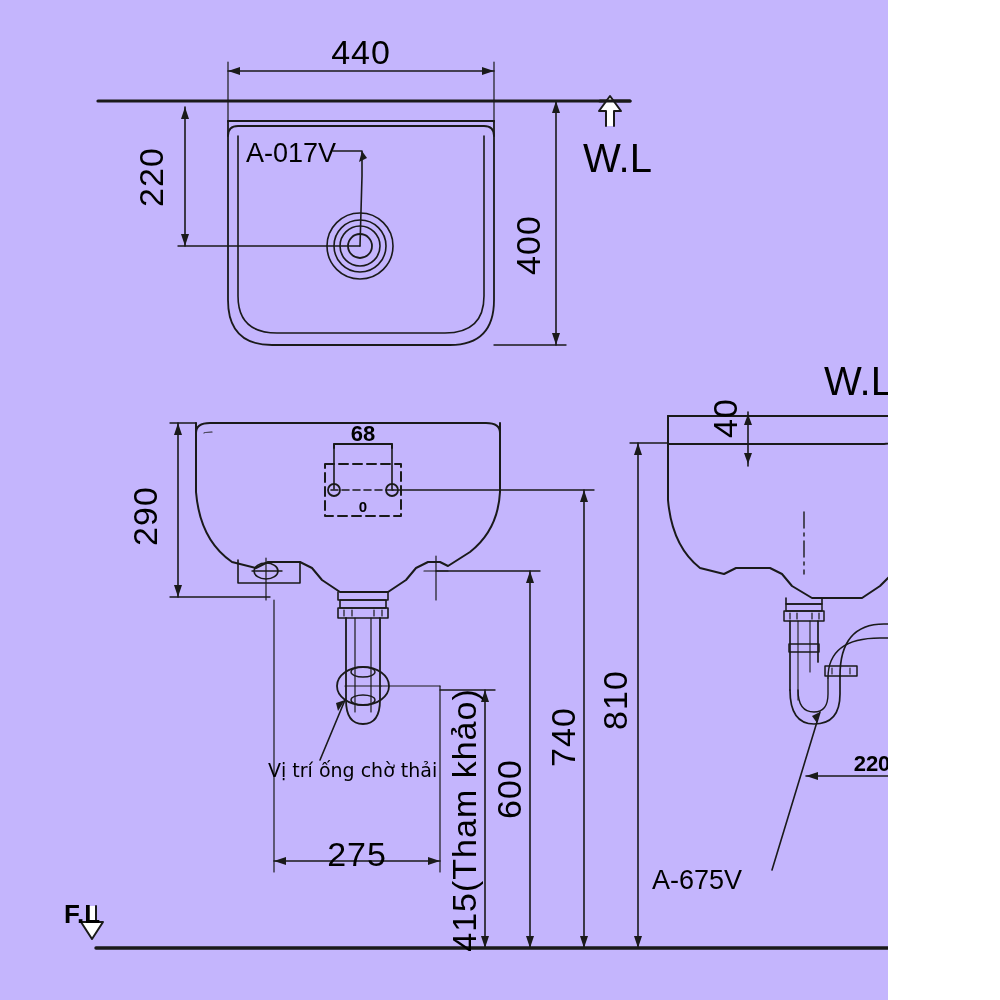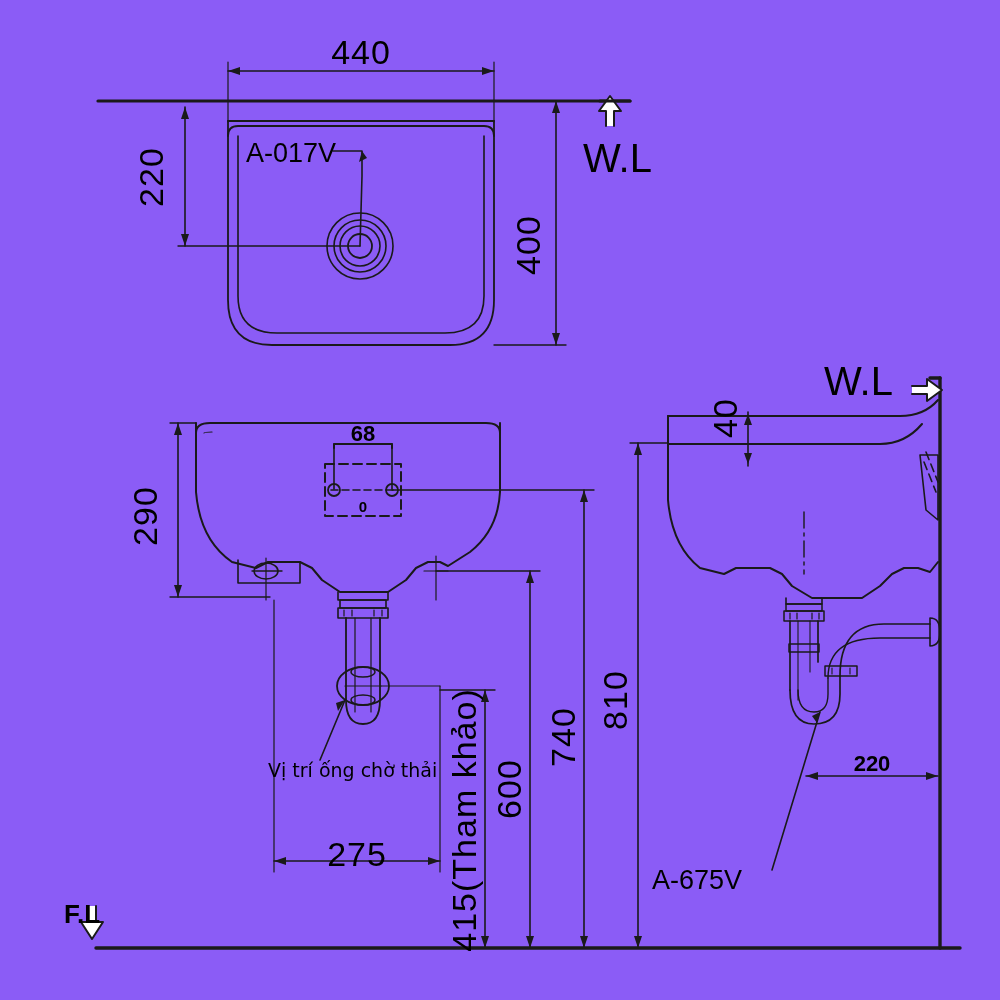--- a/index.html
+++ b/index.html
@@ -5,23 +5,23 @@
   html, body {
     margin: 0;
     padding: 0;
     background: #ffffff;
   }
   body {
     font-family: "Liberation Sans", sans-serif;
   }
   #sheet {
     position: relative;
-    width: 1000px;
+    width: 888px;
     height: 1000px;
-    background: #8b5cf6;
+    background: #c4b5fd;
     overflow: hidden;
   }
   #sheet svg {
     position: absolute;
     left: 0;
     top: 0;
   }
   .dimtext {
     font-family: "Liberation Sans", sans-serif;
     fill: #000000;

